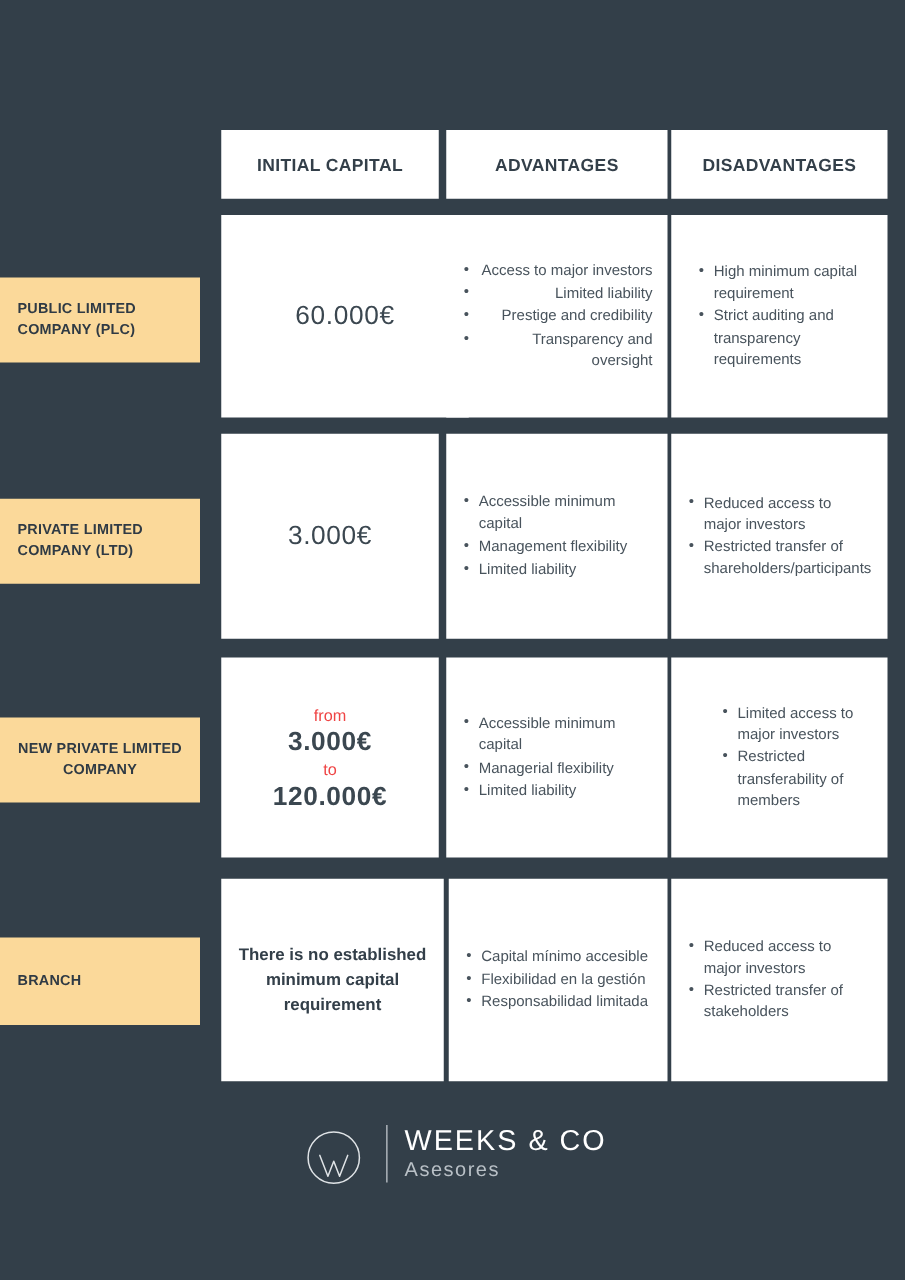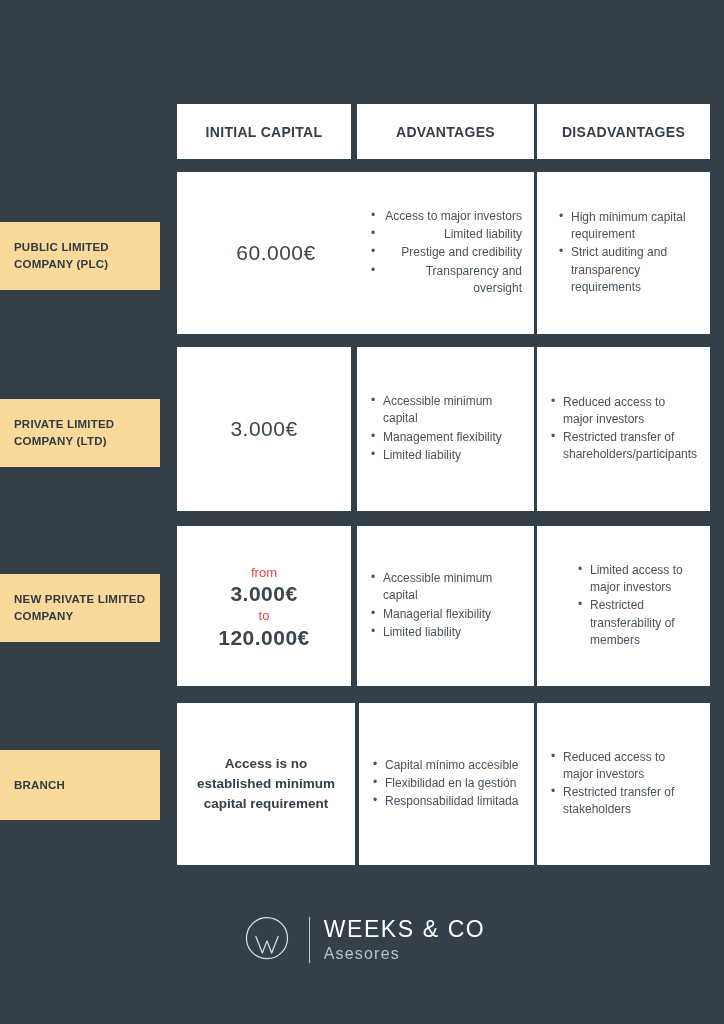--- a/index.html
+++ b/index.html
@@ -119,21 +119,21 @@
   }
 
   
   .footer-logo {
     position: absolute;
     left: 0;
     right: 0;
     top: 900px;
     height: 80px;
     display: flex;
-    align-items: center;
+    align-items: flex-start;
     justify-content: center;
     gap: 14px;
   }
 
   .logo-mark {
     width: 56px;
     height: 56px;
     flex: 0 0 auto;
   }
 
@@ -221,21 +221,21 @@
     </ul>
   </div>
 
   <div class="cell" style="left:537px; top:347px; width:173px; height:164px;">
     <ul class="bullets">
       <li>Reduced access to major investors</li>
       <li>Restricted transfer of shareholders/participants</li>
     </ul>
   </div>
 
-  <div class="row-label" style="top:574px; height:68px;">
+  <div class="row-label" style="top:574px; height:68px;text-align:center;">
     <span>NEW PRIVATE LIMITED COMPANY</span>
   </div>
 
   <div class="cell capital" style="left:177px; top:526px; width:174px; height:160px;">
     <span class="capital-word">from</span>
     <span class="capital-value bold">3.000€</span>
     <span class="capital-word">to</span>
     <span class="capital-value bold">120.000€</span>
   </div>
 
@@ -252,21 +252,21 @@
       <li>Limited access to major investors</li>
       <li>Restricted transferability of members</li>
     </ul>
   </div>
 
   <div class="row-label" style="top:750px; height:70px;">
     <span>BRANCH</span>
   </div>
 
   <div class="cell capital" style="left:177px; top:703px; width:178px; height:162px;">
-    <span class="capital-note">Access is no established minimum capital requirement</span>
+    <span class="capital-note">There is no established minimum capital requirement</span>
   </div>
 
   <div class="cell" style="left:359px; top:703px; width:175px; height:162px;">
     <ul class="bullets">
       <li>Capital mínimo accesible</li>
       <li>Flexibilidad en la gestión</li>
       <li>Responsabilidad limitada</li>
     </ul>
   </div>
 

